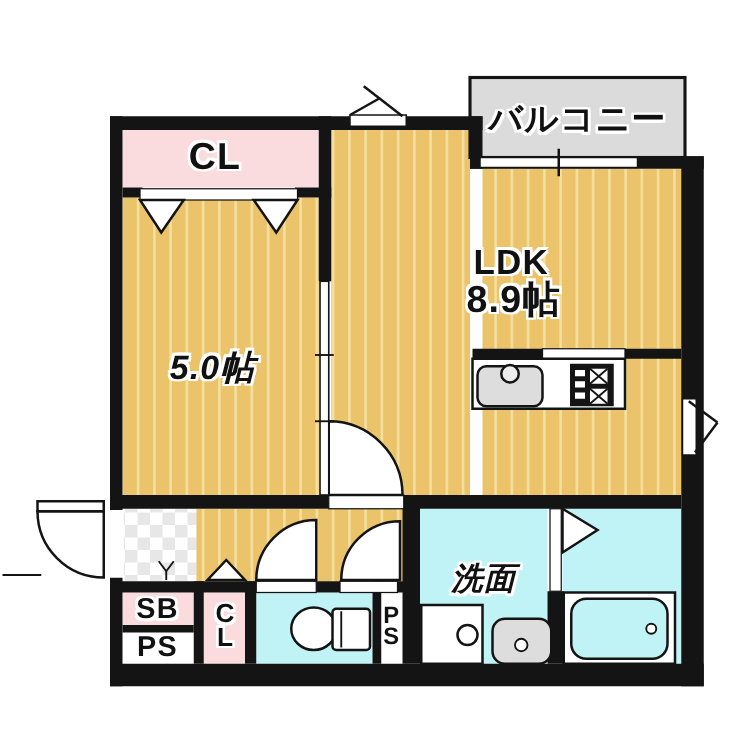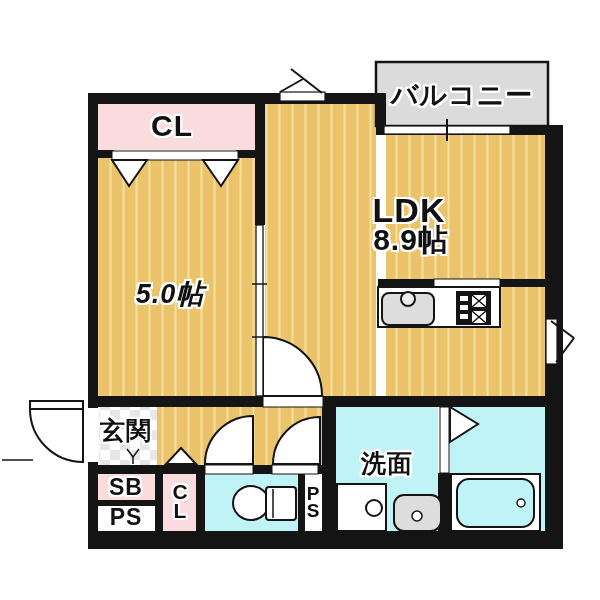--- a/index.html
+++ b/index.html
@@ -4,21 +4,21 @@
 <style>
   html,body{margin:0;padding:0;background:#fff;}
   #stage{position:relative;width:600px;height:600px;background:#fff;overflow:hidden;
          font-family:"Liberation Sans","DejaVu Sans",sans-serif;}
   #plan-svg{position:absolute;left:0;top:0;}
   .lbl{position:absolute;transform:translate(-50%,-50%);color:#111;font-weight:700;
        white-space:pre;letter-spacing:1px;
        text-shadow:-2px -2px 0 #fff,2px -2px 0 #fff,-2px 2px 0 #fff,2px 2px 0 #fff,
                    0 -2px 0 #fff,0 2px 0 #fff,-2px 0 0 #fff,2px 0 0 #fff;}
   .vlbl{line-height:.92;width:1.1em;word-break:break-all;text-align:center;white-space:normal;letter-spacing:0;}
-  .s30{font-size:30px;} .s27{font-size:27px;text-align:right;} .s31{font-size:34px;} .s28{font-size:30px;}
+  .s30{font-size:30px;} .s27{font-size:27px;text-align:right;} .s31{font-size:28px;} .s28{font-size:30px;}
   .s25{font-size:25px;} .s23{font-size:23px;} .s21{font-size:21px;} .s19{font-size:19px;}
 </style>
 </head>
 <body>
 
 <div id="stage">
 
 <svg id="plan-svg" width="600" height="600" viewBox="0 0 600 600">
   <defs>
     <pattern id="tatami" width="13" height="13" patternUnits="userSpaceOnUse">
@@ -174,20 +174,19 @@
     <polyline points="127,449 133,457 139,449"></polyline>
     <line x1="133" y1="457" x2="133" y2="464"></line>
   </g>
 </svg>
 
 <div class="lbl s27" style="left:462px;top:95px;">バルコニー</div>
 <div class="lbl s30" style="left:172px;top:126px;">CL</div>
 <div class="lbl s31" style="left:409px;top:210px;">LDK</div>
 <div class="lbl s28" style="left:411px;top:240px;">8.9帖</div>
 <div class="lbl s27" style="left:170px;top:294px;font-style:italic;">5.0帖</div>
-<div class="lbl s25" style="left:126px;top:430px;">玄関</div>
 <div class="lbl s23" style="left:126px;top:487px;">SB</div>
 <div class="lbl s23" style="left:126px;top:517px;">PS</div>
 <div class="lbl vlbl s21" style="left:180px;top:501px;">CL</div>
 <div class="lbl vlbl s19" style="left:313px;top:502px;">PS</div>
-<div class="lbl s25" style="left:387px;top:463px;">洗面</div>
+<div class="lbl s25" style="left:387px;top:463px;font-style:italic;">洗面</div>
 
 </div>
 
 </body></html>

